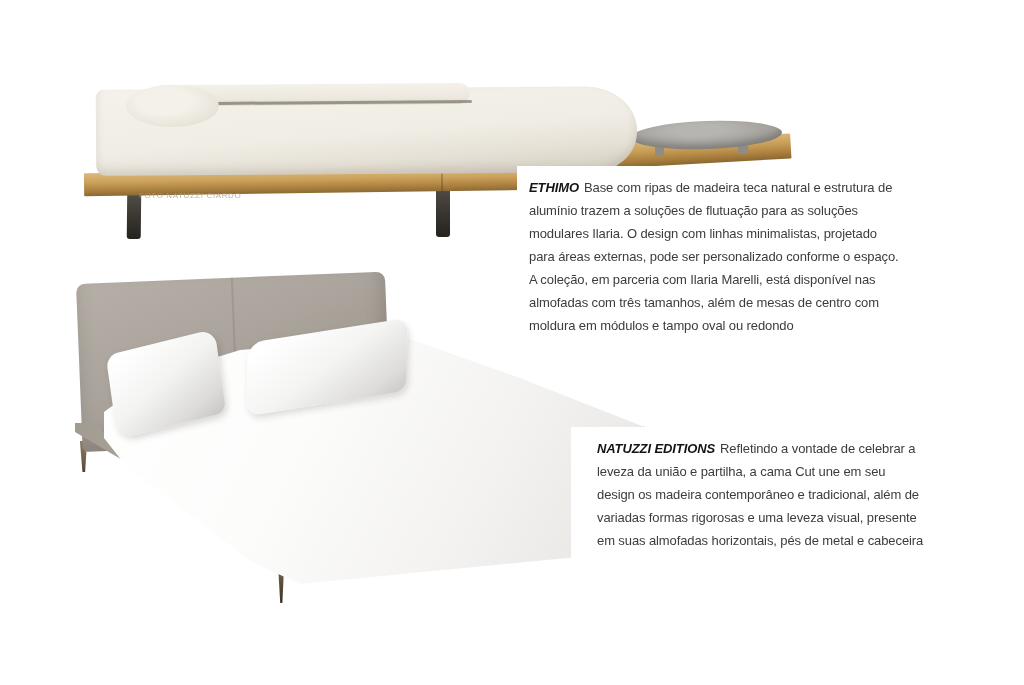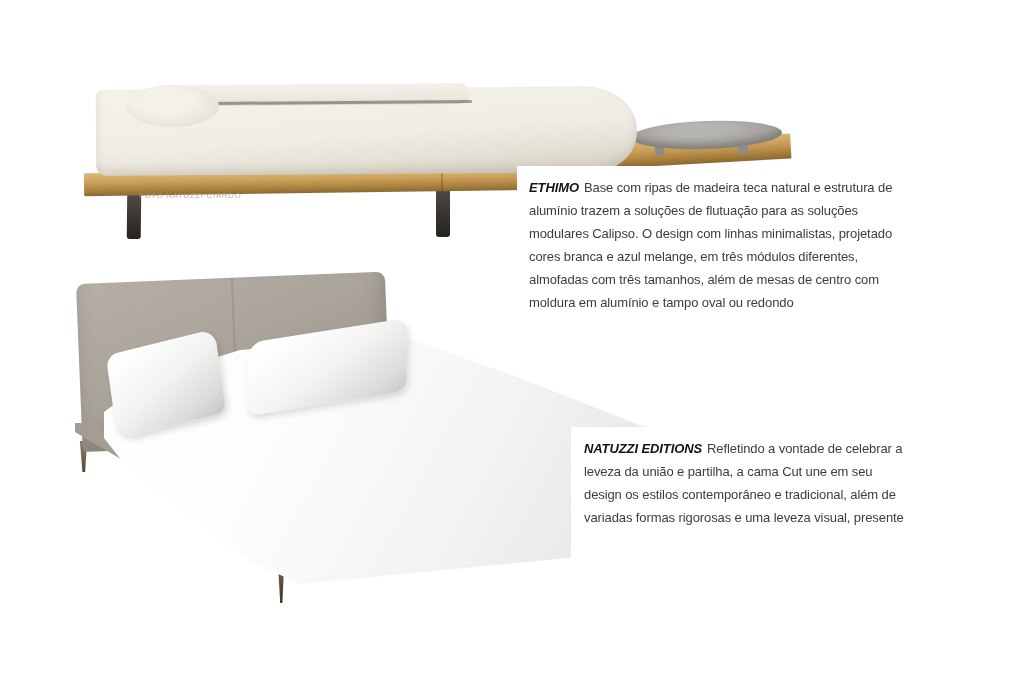--- a/index.html
+++ b/index.html
@@ -123,21 +123,21 @@
   }
 
   
   .caption{
     z-index:10;background:#ffffff;color:#3d3c3a;
     font-size:13px;letter-spacing:-0.1px;
   }
   .caption .cap-line{height:23px;line-height:23px;white-space:nowrap;}
   .caption .brand{font-weight:700;font-style:italic;color:#141414;margin-right:5px;}
   .cap-ethimo{left:517px;top:166px;width:448px;height:196px;padding:10px 0 0 12px;}
-  .cap-natuzzi{left:571px;top:427px;width:402px;height:132px;padding:10px 0 0 13px;}
+  .cap-natuzzi{left:571px;top:427px;width:402px;height:132px;padding:10px 0 0 26px;}
 </style>
 </head>
 <body>
 
 <div class="page">
 
   <div class="abs" style="left:0;top:0;width:1024px;height:250px;">
     <div class="abs db-platform-right"></div>
     <div class="abs db-leg-1"></div>
     <div class="abs db-leg-2"></div>
@@ -163,28 +163,30 @@
     <div class="abs bed-pillow-left" style="top:92px;"></div>
     <div class="abs bed-pillow-right" style="top:81px;"></div>
     <div class="abs bed-leg-front" style="top:300px;"></div>
   </div>
 
   <div class="abs caption cap-ethimo">
     <div class="cap-line">
       <span class="brand">ETHIMO</span><span>Base com ripas de madeira teca natural e estrutura de</span>
     </div>
     <div class="cap-line">alumínio trazem a soluções de flutuação para as soluções</div>
-    <div class="cap-line">modulares Calipso. O design com linhas minimalistas, projetado</div>
-    <div class="cap-line">cores branca e azul melange, em três módulos diferentes,</div>
+    <div class="cap-line">modulares Ilaria. O design com linhas minimalistas, projetado</div>
+    <div class="cap-line">para áreas externas, pode ser personalizado conforme o espaço.</div>
+    <div class="cap-line">A coleção, em parceria com Ilaria Marelli, está disponível nas</div>
     <div class="cap-line">almofadas com três tamanhos, além de mesas de centro com</div>
-    <div class="cap-line">moldura em alumínio e tampo oval ou redondo</div>
+    <div class="cap-line">moldura em módulos e tampo oval ou redondo</div>
   </div>
 
   <div class="abs caption cap-natuzzi">
     <div class="cap-line">
       <span class="brand">NATUZZI EDITIONS</span><span>Refletindo a vontade de celebrar a</span>
     </div>
     <div class="cap-line">leveza da união e partilha, a cama Cut une em seu</div>
-    <div class="cap-line">design os estilos contemporâneo e tradicional, além de</div>
+    <div class="cap-line">design os madeira contemporâneo e tradicional, além de</div>
     <div class="cap-line">variadas formas rigorosas e uma leveza visual, presente</div>
+    <div class="cap-line">em suas almofadas horizontais, pés de metal e cabeceira</div>
   </div>
 
 </div>
 
 </body></html>

